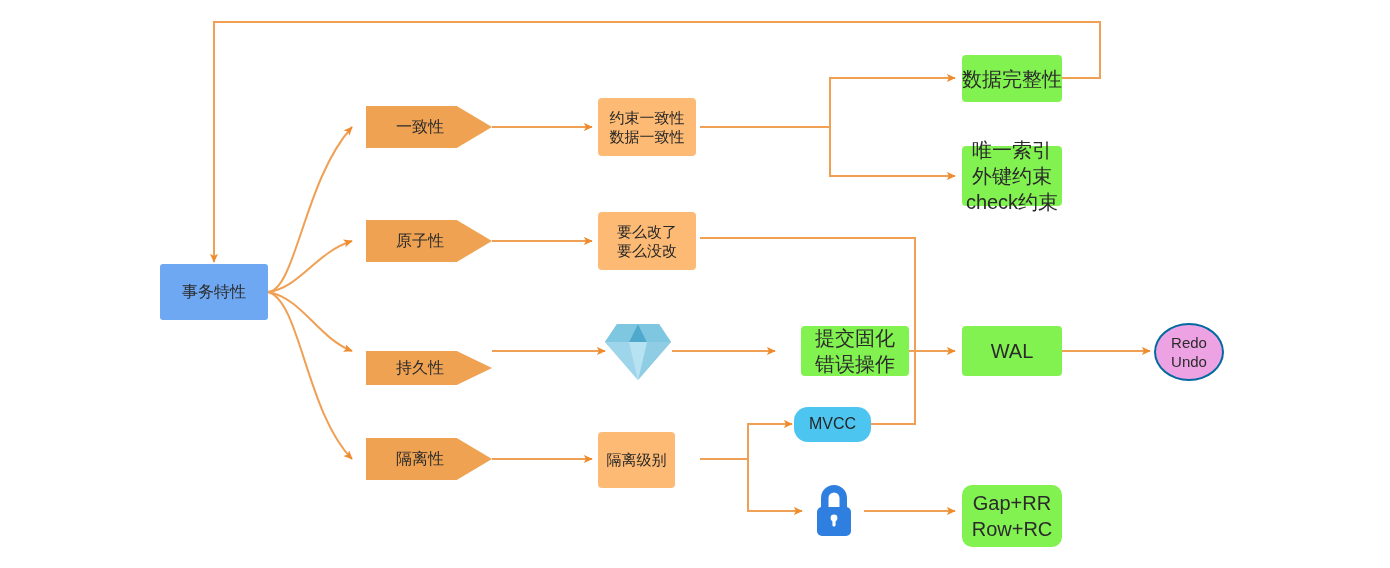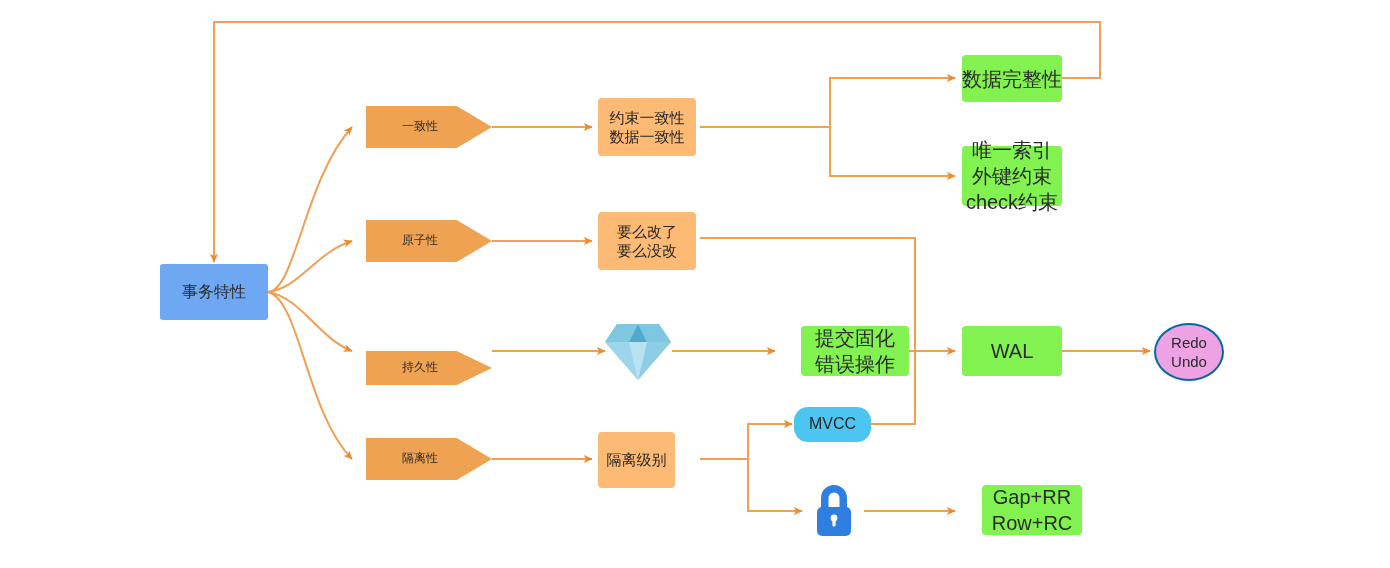--- a/index.html
+++ b/index.html
@@ -63,21 +63,21 @@
   .n-pink{
     background:#eda3e3;
     border:2px solid #0369a1;
     border-radius:50%;
     font-size:15px;
     color:#2b2b2b;
   }
   
   .n-chevron{
     background:#efa252;
-    font-size:12px;
+    font-size:16px;
     color:#2b2b2b;
     clip-path:polygon(0% 0%, 72% 0%, 100% 50%, 72% 100%, 0% 100%);
     padding-right:18px;
   }
   .icon-node{
     position:absolute;
     display:flex;
     align-items:center;
     justify-content:center;
   }
@@ -158,21 +158,21 @@
   <div class="node n-green" style="left:781px;top:326px;width:108px;height:50px;margin-left:20px;">提交固化
 错误操作</div>
 
   <div class="node n-green" style="left:962px;top:326px;width:100px;height:50px;">WAL</div>
 
   <div class="node n-pink" style="left:1154px;top:323px;width:70px;height:58px;">Redo
 Undo</div>
 
   <div class="node n-cyan" style="left:794px;top:407px;width:77px;height:35px;">MVCC</div>
 
-  <div class="node n-green" style="left:982px;top:485px;width:100px;height:50px;">Gap+RR
+  <div class="node n-green" style="left:962px;top:485px;width:100px;height:62px;border-radius:10px;">Gap+RR
 Row+RC</div>
 
   <div class="icon-node" style="left:605px;top:320px;width:66px;height:62px;">
     <svg width="66" height="62" viewBox="0 0 66 62">
       <polygon points="12,4 54,4 66,22 33,60 0,22" fill="#a8dcee"></polygon>
       <polygon points="12,4 33,4 24,22 0,22" fill="#7fc6e0"></polygon>
       <polygon points="33,4 54,4 66,22 42,22" fill="#7fc6e0"></polygon>
       <polygon points="24,22 33,4 42,22" fill="#4fa9cc"></polygon>
       <polygon points="0,22 24,22 33,60" fill="#9ed5ea"></polygon>
       <polygon points="42,22 66,22 33,60" fill="#8fcde5"></polygon>

